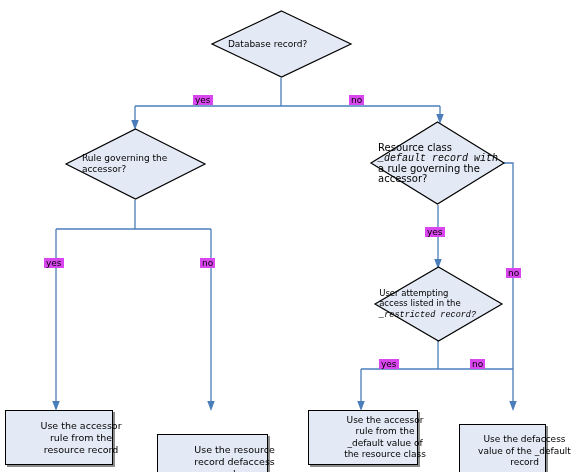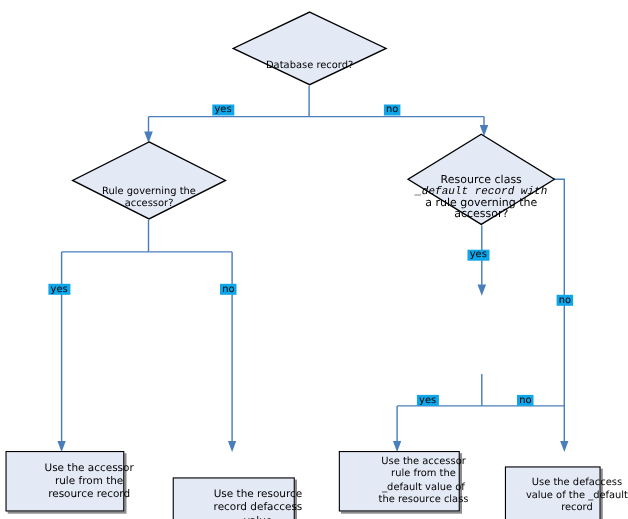--- a/index.html
+++ b/index.html
@@ -29,26 +29,26 @@
   }
   .diamond svg {
     position: absolute;
     left: 0;
     top: 0;
     overflow: visible;
   }
   .diamond .dtext {
     position: absolute;
     left: 12%;
-    top: 16px;
+    top: 0;
     width: 76%;
     height: 100%;
     display: flex;
     flex-direction: column;
-    align-items: center;
+    align-items: flex-start;
     justify-content: center;
     text-align: center;
     font-size: 9px;
     line-height: 11px;
     color: #000000;
     white-space: nowrap;
   }
   .diamond .dtext span { display: block; }
   .diamond .dtext i { font-style: italic; font-family: Liberation Mono, monospace; }
   
@@ -68,21 +68,21 @@
     color: #000000;
     padding-left: 44px;
   }
   .obox span { display: block; white-space: nowrap; }
   
   .elabel {
     position: absolute;
     font-size: 9px;
     line-height: 10px;
     color: #000000;
-    background: #0ea5e9;
+    background: #d946ef;
     padding: 0 2px;
     white-space: nowrap;
   }
 </style>
 </head>
 <body>
 
 <div id="canvas">
 
   <svg id="edges" viewBox="0 0 571 472" width="571" height="472">
@@ -159,20 +159,30 @@
       <polygon points="67.5,1 134,42 67.5,83 1,42" fill="#e4eaf5" stroke="#000000" stroke-width="1.2"></polygon>
     </svg>
     <div class="dtext" style="left:6%; width:88%; font-size:10px; line-height:10px;">
       <span>Resource class</span>
       <span><i>_default record with</i></span>
       <span>a rule governing the</span>
       <span>accessor?</span>
     </div>
   </div>
 
+  <div class="diamond" style="left:374px; top:266px; width:129px; height:76px;">
+    <svg width="129" height="76" viewBox="0 0 129 76">
+      <polygon points="64.5,1 128,38 64.5,75 1,38" fill="#e4eaf5" stroke="#000000" stroke-width="1.2"></polygon>
+    </svg>
+    <div class="dtext" style="left:4%; width:92%; font-size:8.5px; line-height:10.5px;">
+      <span>User attempting</span>
+      <span>access listed in the</span>
+      <span><i>_restricted record?</i></span>
+    </div>
+  </div>
 
   <div class="obox" style="left:5px; top:410px; width:108px; height:55px;">
     <span>Use the accessor</span>
     <span>rule from the</span>
     <span>resource record</span>
   </div>
 
   <div class="obox" style="left:157px; top:434px; width:111px; height:55px;">
     <span>Use the resource</span>
     <span>record defaccess</span>

